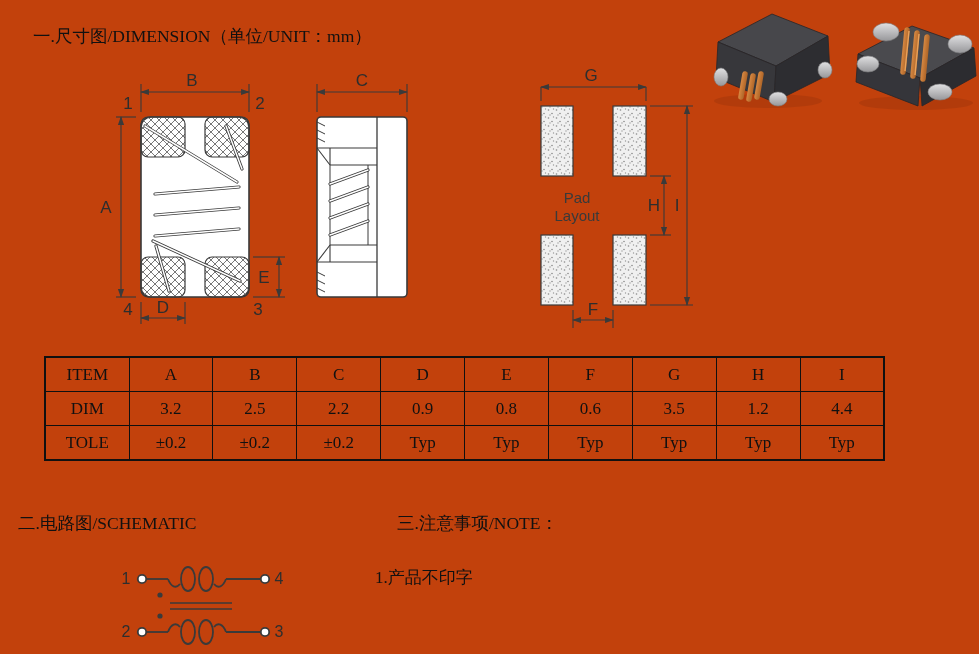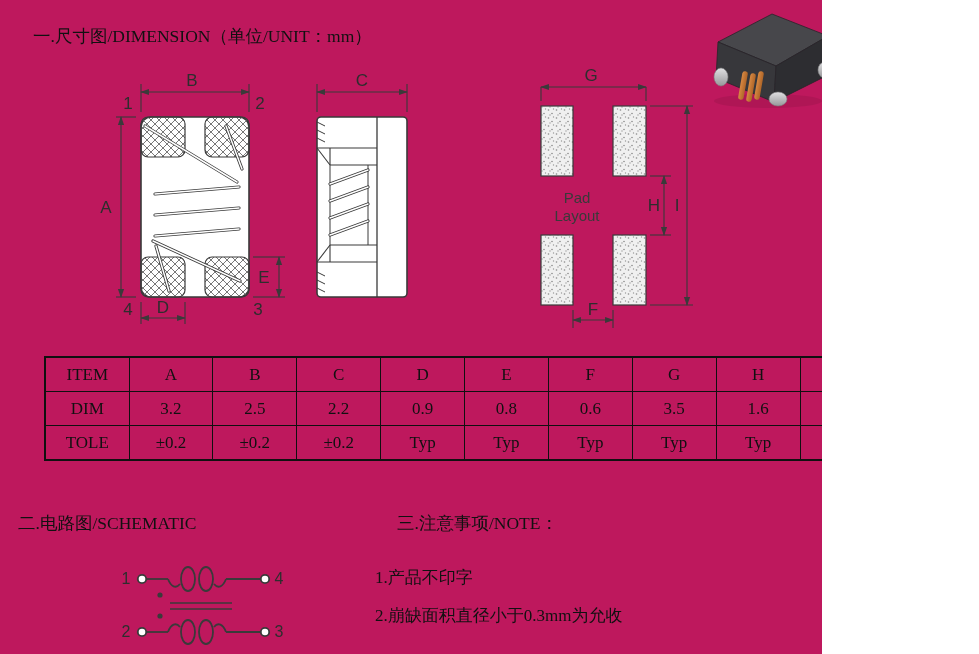--- a/index.html
+++ b/index.html
@@ -1,16 +1,16 @@
 <!DOCTYPE html>
 <html><head>
 <meta charset="utf-8">
 <style>
   html,body{margin:0;padding:0;background:#fff;}
-  .page{position:relative;width:822px;height:654px;background:#be185d;overflow:hidden;
+  .page{position:relative;width:979px;height:654px;background:#c2410c;overflow:hidden;
         font-family:"Liberation Serif", serif;color:#111;}
   .abs{position:absolute;}
   .sec-title{font-size:17.5px;white-space:nowrap;}
   .note-line{font-size:17px;white-space:nowrap;}
   table.dims{position:absolute;left:44px;top:356px;width:841px;height:101px;
              border-collapse:collapse;table-layout:fixed;border:2.2px solid #101010;
              font-family:"Liberation Serif", serif;}
   table.dims td{border:1.6px solid #101010;text-align:center;vertical-align:middle;
                 font-size:17px;height:33px;padding:0;color:#111;}
   svg text{font-family:"Liberation Sans", sans-serif;fill:#2e2e2e;}
@@ -282,21 +282,21 @@
     </tr>
     <tr>
       <td>DIM</td>
       <td>3.2</td>
       <td>2.5</td>
       <td>2.2</td>
       <td>0.9</td>
       <td>0.8</td>
       <td>0.6</td>
       <td>3.5</td>
-      <td>1.6</td>
+      <td>1.2</td>
       <td>4.4</td>
     </tr>
     <tr>
       <td>TOLE</td>
       <td>±0.2</td>
       <td>±0.2</td>
       <td>±0.2</td>
       <td>Typ</td>
       <td>Typ</td>
       <td>Typ</td>
@@ -341,15 +341,14 @@
           <circle cx="52" cy="53" r="2.6"></circle>
       </g>
     </g>
     <text x="18" y="21" text-anchor="middle" class="schlbl">1</text>
     <text x="171" y="21" text-anchor="middle" class="schlbl">4</text>
     <text x="18" y="74" text-anchor="middle" class="schlbl">2</text>
     <text x="171" y="74" text-anchor="middle" class="schlbl">3</text>
   </svg>
 
   <div class="abs note-line" style="left:375px;top:566px;">1.产品不印字</div>
-  <div class="abs note-line" style="left:375px;top:604px;">2.崩缺面积直径小于0.3mm为允收</div>
 
 </div>
 
 </body></html>

